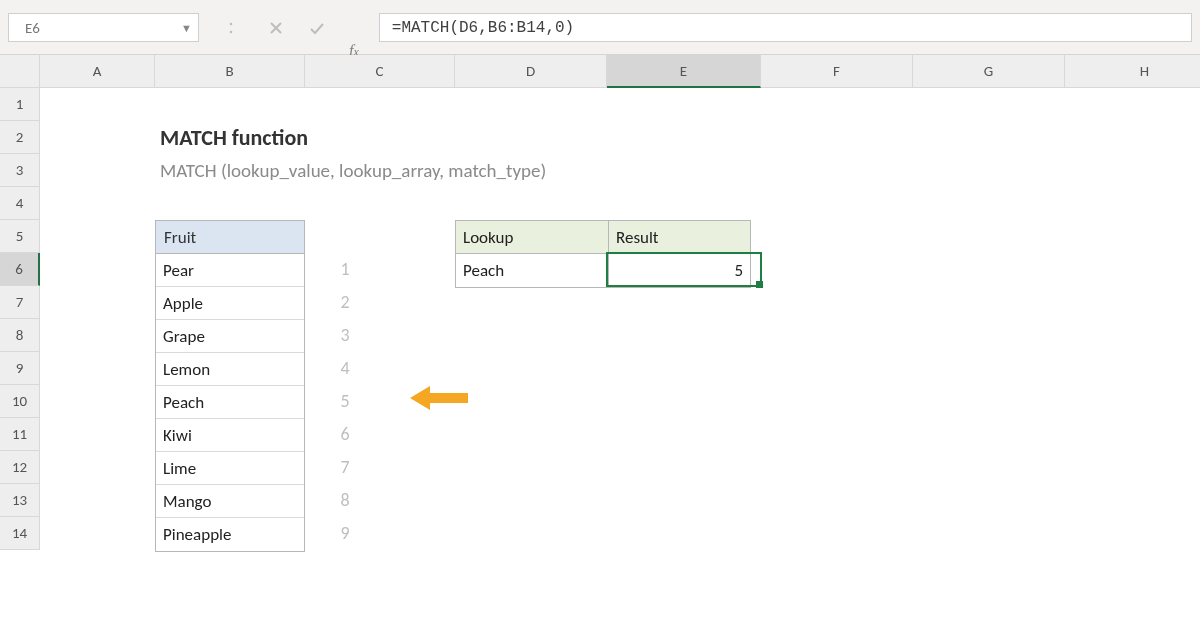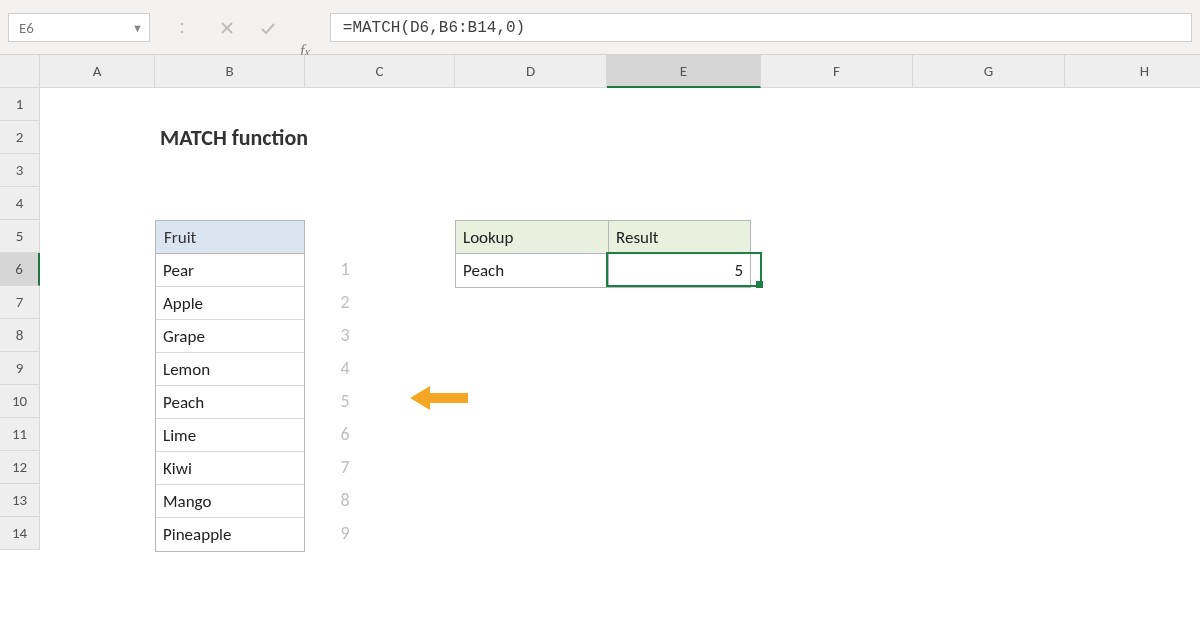--- a/index.html
+++ b/index.html
@@ -21,27 +21,27 @@
     border-bottom: 1px solid #d4d4d4;
     padding-top: 13px;
   }
   .fbar {
     display: flex;
     align-items: stretch;
     height: 29px;
     margin: 0 8px;
   }
   .name-box {
-    width: 142px;
+    width: 191px;
     background: #fff;
     border: 1px solid #cfcfcf;
     display: flex;
     align-items: center;
     position: relative;
-    padding: 0 10px;
+    padding: 0 16px;
     color: #777;
   }
   .name-box .dd {
     position: absolute;
     right: 6px;
     top: 50%;
     transform: translateY(-50%);
     color: #888;
     font-size: 11px;
   }
@@ -259,30 +259,31 @@
   <div class="ch">
       <span>H</span>
     </div>
 
   <div class="rh">
       <span>1</span>
     </div>
   <div class="cell-area" style="grid-row: 2 / span 14;">
 
       <div class="heading">MATCH function</div>
+      <div class="syntax">MATCH (lookup_value, lookup_array, match_type)</div>
 
       <div class="fruit-table">
         <div class="ft-head">Fruit</div>
         <div class="ft-row">Pear</div>
         <div class="ft-row">Apple</div>
         <div class="ft-row">Grape</div>
         <div class="ft-row">Lemon</div>
         <div class="ft-row">Peach</div>
+        <div class="ft-row">Kiwi</div>
         <div class="ft-row">Lime</div>
-        <div class="ft-row">Kiwi</div>
         <div class="ft-row">Mango</div>
         <div class="ft-row">Pineapple</div>
       </div>
 
       <div class="num-col">
         <div>1</div>
         <div>2</div>
         <div>3</div>
         <div>4</div>
         <div>5</div>

